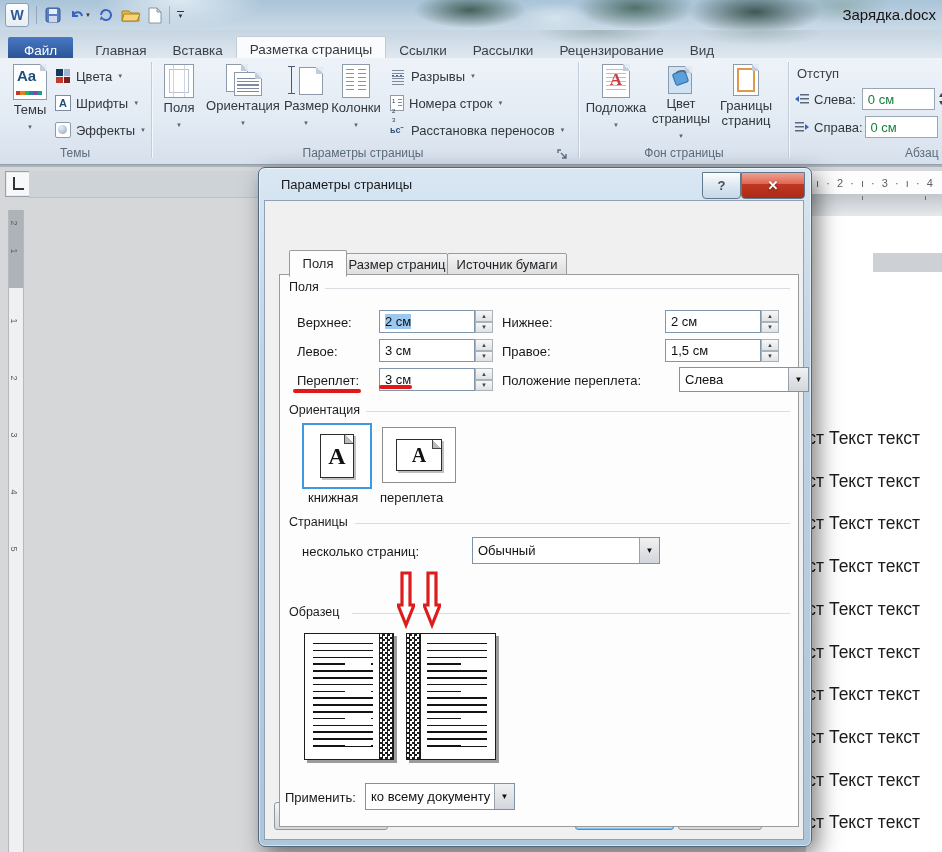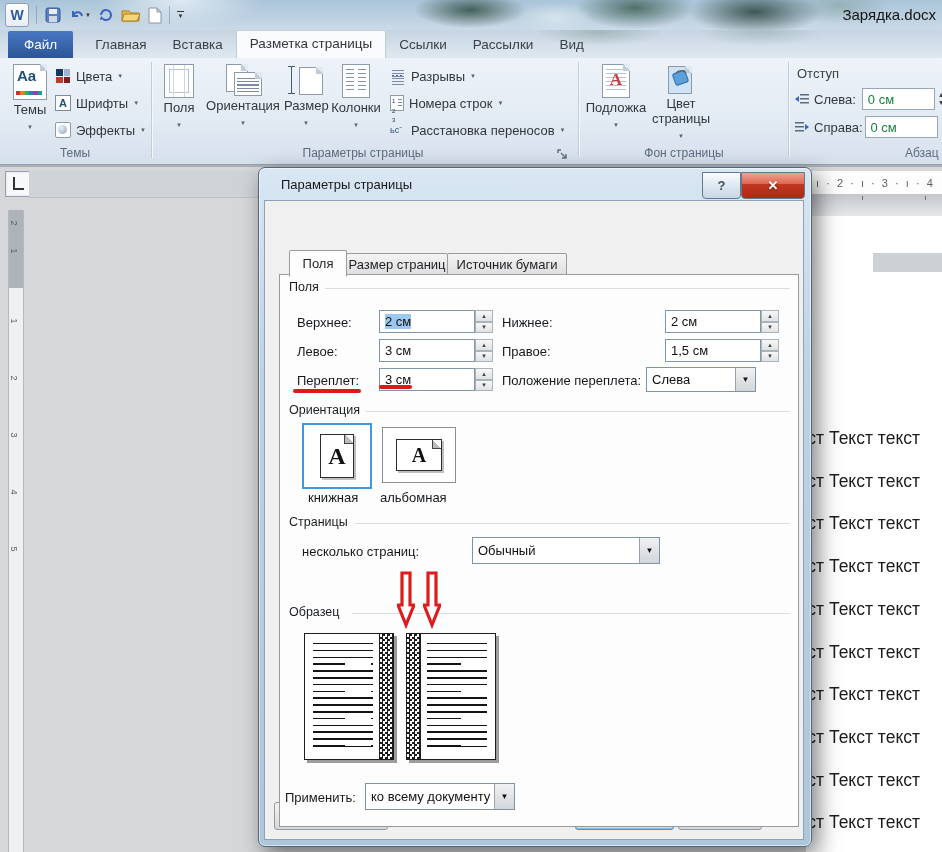--- a/index.html
+++ b/index.html
@@ -24,21 +24,21 @@
     border:1px solid #8aa0b8;border-radius:3px;display:flex;align-items:center;justify-content:center;
     font-weight:bold;color:#2b579a;font-size:14px}
   .qdiv{width:1px;height:18px;background:rgba(90,110,130,.4)}
   .caret{font-size:6px;color:#333;line-height:1}
   
   #tabrow{left:0;top:30px;width:942px;height:28px;display:flex;align-items:flex-end;
     background:
       radial-gradient(90px 20px at 600px 2px, rgba(60,90,75,.25), transparent 70%),
       radial-gradient(90px 20px at 760px 2px, rgba(60,90,75,.2), transparent 70%),
       linear-gradient(#c6d5e2,#dfe8f0)}
-  .rtab{height:27px;line-height:27px;padding:0 13px;font-size:13.5px;color:#3a3f45;white-space:nowrap}
+  .rtab{height:21px;line-height:27px;padding:0 13px;font-size:13.5px;color:#3a3f45;white-space:nowrap}
   .rtab.filetab{background:linear-gradient(#4877c4,#2b5596);color:#fff;margin-left:8px;margin-right:9px;
     border-radius:2px 2px 0 0;padding:0 16px}
   .rtab.active{background:#fafbfc;border:1px solid #c3ccd6;border-bottom:none;border-radius:2px 2px 0 0;
     color:#33383e;line-height:25px}
   
   #ribbon{left:0;top:58px;width:942px;height:106px;
     background:linear-gradient(#eef3f9,#e2eaf3 60%,#d6e0ec);
     border-bottom:1px solid #96a0ab}
   #ribbon:after{content:"";position:absolute;left:0;bottom:-3px;width:942px;height:2px;background:#aab2ba}
   .gsep{position:absolute;top:4px;width:1px;height:96px;background:#c3cdd9;box-shadow:1px 0 0 #f4f8fc}
@@ -175,20 +175,21 @@
   <div class="abs" id="doc-title">Зарядка.docx</div>
 </div>
 
 <div class="abs" id="tabrow">
     <div class="rtab filetab">Файл</div>
     <div class="rtab">Главная</div>
     <div class="rtab">Вставка</div>
     <div class="rtab active">Разметка страницы</div>
     <div class="rtab">Ссылки</div>
     <div class="rtab">Рассылки</div>
+    <div class="rtab">Рецензирование</div>
     <div class="rtab">Вид</div>
   </div>
 
 <div class="abs" id="ribbon">
 
   <div class="bigbtn" style="left:8px;top:6px;width:44px">
     <span class="bic pageic fold" style="width:32px;height:34px">
       <span style="position:absolute;left:3px;top:2px;font-size:15px;font-weight:bold;color:#1f4e79">Aa</span>
       <span style="position:absolute;left:2px;bottom:4px;width:26px;height:4px;background:
         linear-gradient(90deg,#c0392b 0 16%,#e67e22 0 33%,#27ae60 0 50%,#2980b9 0 66%,#8e44ad 0 83%,#16a085 0)"></span>
@@ -271,21 +272,21 @@
   <div class="menuitem" style="left:390px;top:37px">
     <span class="iconbox16" style="border:1px solid #8d9aa9;background:#fff;width:12px;height:14px;flex-basis:12px">
       <span style="position:absolute;left:1px;top:1px;font-size:6px;color:#334;line-height:1.6">1<br>2<br>3</span>
       <span style="position:absolute;right:1px;top:3px;width:4px;height:8px;
         background:repeating-linear-gradient(#7d8aa0 0 1px,transparent 1px 3px)"></span>
     </span>
     <span>Номера строк</span>
       <span class="car">▼</span>
   </div>
   <div class="menuitem" style="left:390px;top:64px">
-    <span class="iconbox16" style="font-size:9px;color:#33507e;font-weight:normal;line-height:16px;text-align:left">ьс⁻</span>
+    <span class="iconbox16" style="font-size:9px;color:#33507e;font-weight:bold;line-height:16px;text-align:left">ьс⁻</span>
     <span>Расстановка переносов</span>
       <span class="car">▼</span>
   </div>
   <div class="glabel" style="width:420px;left:153px">Параметры страницы</div>
   <div style="position:absolute;left:556px;bottom:6px;width:12px;height:12px">
     <svg width="12" height="12" viewBox="0 0 12 12">
       <path d="M2,5 V2 H5" fill="none" stroke="#5f6f7f" stroke-width="1.4"></path>
       <path d="M5,5 L10,10 M10,6 V10 H6" fill="none" stroke="#5f6f7f" stroke-width="1.4"></path>
     </svg>
   </div>
@@ -303,20 +304,27 @@
   <div class="bigbtn" style="left:650px;top:6px;width:62px">
     <span class="bic" style="width:30px;height:30px;position:relative;display:block">
       <span class="pageic fold" style="position:absolute;left:2px;top:2px;width:22px;height:26px;background:#cfe3f5"></span>
       <svg width="26" height="24" viewBox="0 0 26 24" style="position:absolute;left:2px;top:3px">
         <rect x="6" y="5" width="13" height="12" rx="2" transform="rotate(-20 12 11)" fill="#5aa0dd" stroke="#2e6da4"></rect>
         <path d="M8,6 a6,5 0 0 1 10,0" fill="none" stroke="#666" stroke-width="1.4"></path>
       </svg>
     </span>
     <span>Цвет</span><br>
     <span>страницы</span><span class="car"> ▼</span>
+  </div>
+  <div class="bigbtn" style="left:714px;top:6px;width:64px">
+    <span class="bic pageic fold" style="width:24px;height:30px">
+      <span style="position:absolute;left:3px;top:3px;right:3px;bottom:3px;border:2px solid #dd9a4e"></span>
+    </span>
+    <span>Границы</span><br>
+    <span>страниц</span>
   </div>
   <div class="glabel" style="width:208px;left:580px">Фон страницы</div>
   <div class="gsep" style="left:788px"></div>
 
   <div class="flabel" style="left:797px;top:8px;font-size:13px;color:#3a4048;position:absolute">Отступ</div>
   <div class="rfield" style="left:794px;top:30px">
     <svg width="16" height="14" viewBox="0 0 16 14">
       <path d="M1,7 l4,-3 v6 z" fill="#3a62c0"></path>
       <rect x="6" y="2" width="9" height="1.5" fill="#5a6a7e"></rect>
         <rect x="6" y="6" width="9" height="1.5" fill="#5a6a7e"></rect>
@@ -436,21 +444,21 @@
           <div class="sb">▼</div>
         </div>
 
       <div class="flabel" style="left:17px;top:98px">Переплет:</div>
       <div class="fbox" style="left:99px;top:93px;width:96px">3 см</div>
       <div class="spin" style="left:195px;top:93px">
           <div class="sb">▲</div>
           <div class="sb">▼</div>
         </div>
       <div class="flabel" style="left:222px;top:98px">Положение переплета:</div>
-      <div class="combo" style="left:366px;top:92px;width:110px">
+      <div class="combo" style="left:399px;top:92px;width:130px">
         <span class="val">Слева</span>
         <span class="drop">▼</span>
       </div>
 
       <div class="redline" style="left:13px;top:114px;width:68px"></div>
       <div class="redline" style="left:99px;top:110px;width:33px"></div>
 
       <div class="gcap" style="left:9px;top:128px">Ориентация</div>
       <div class="gline" style="left:84px;top:136px;width:426px"></div>
       <div class="orient" style="left:22px;top:148px;width:66px;height:62px;border:2px solid #3f99e0">
@@ -459,21 +467,21 @@
             <span>A</span>
         </div>
       </div>
       <div class="orient" style="left:102px;top:152px;width:72px;height:54px;border:1px solid #8e8e8e">
         <div class="opage" style="width:44px;height:30px;font-size:20px">
           <span class="fold2"></span>
             <span>A</span>
         </div>
       </div>
       <div class="flabel" style="left:28px;top:215px">книжная</div>
-      <div class="flabel" style="left:100px;top:215px">альбомная</div>
+      <div class="flabel" style="left:100px;top:215px">переплета</div>
 
       <div class="gcap" style="left:9px;top:240px">Страницы</div>
       <div class="gline" style="left:75px;top:248px;width:435px"></div>
       <div class="flabel" style="left:22px;top:269px">несколько страниц:</div>
       <div class="combo" style="left:192px;top:262px;width:188px;height:27px">
         <span class="val">Обычный</span>
         <span class="drop">▼</span>
       </div>
 
       <div class="gcap" style="left:9px;top:330px">Образец</div>

